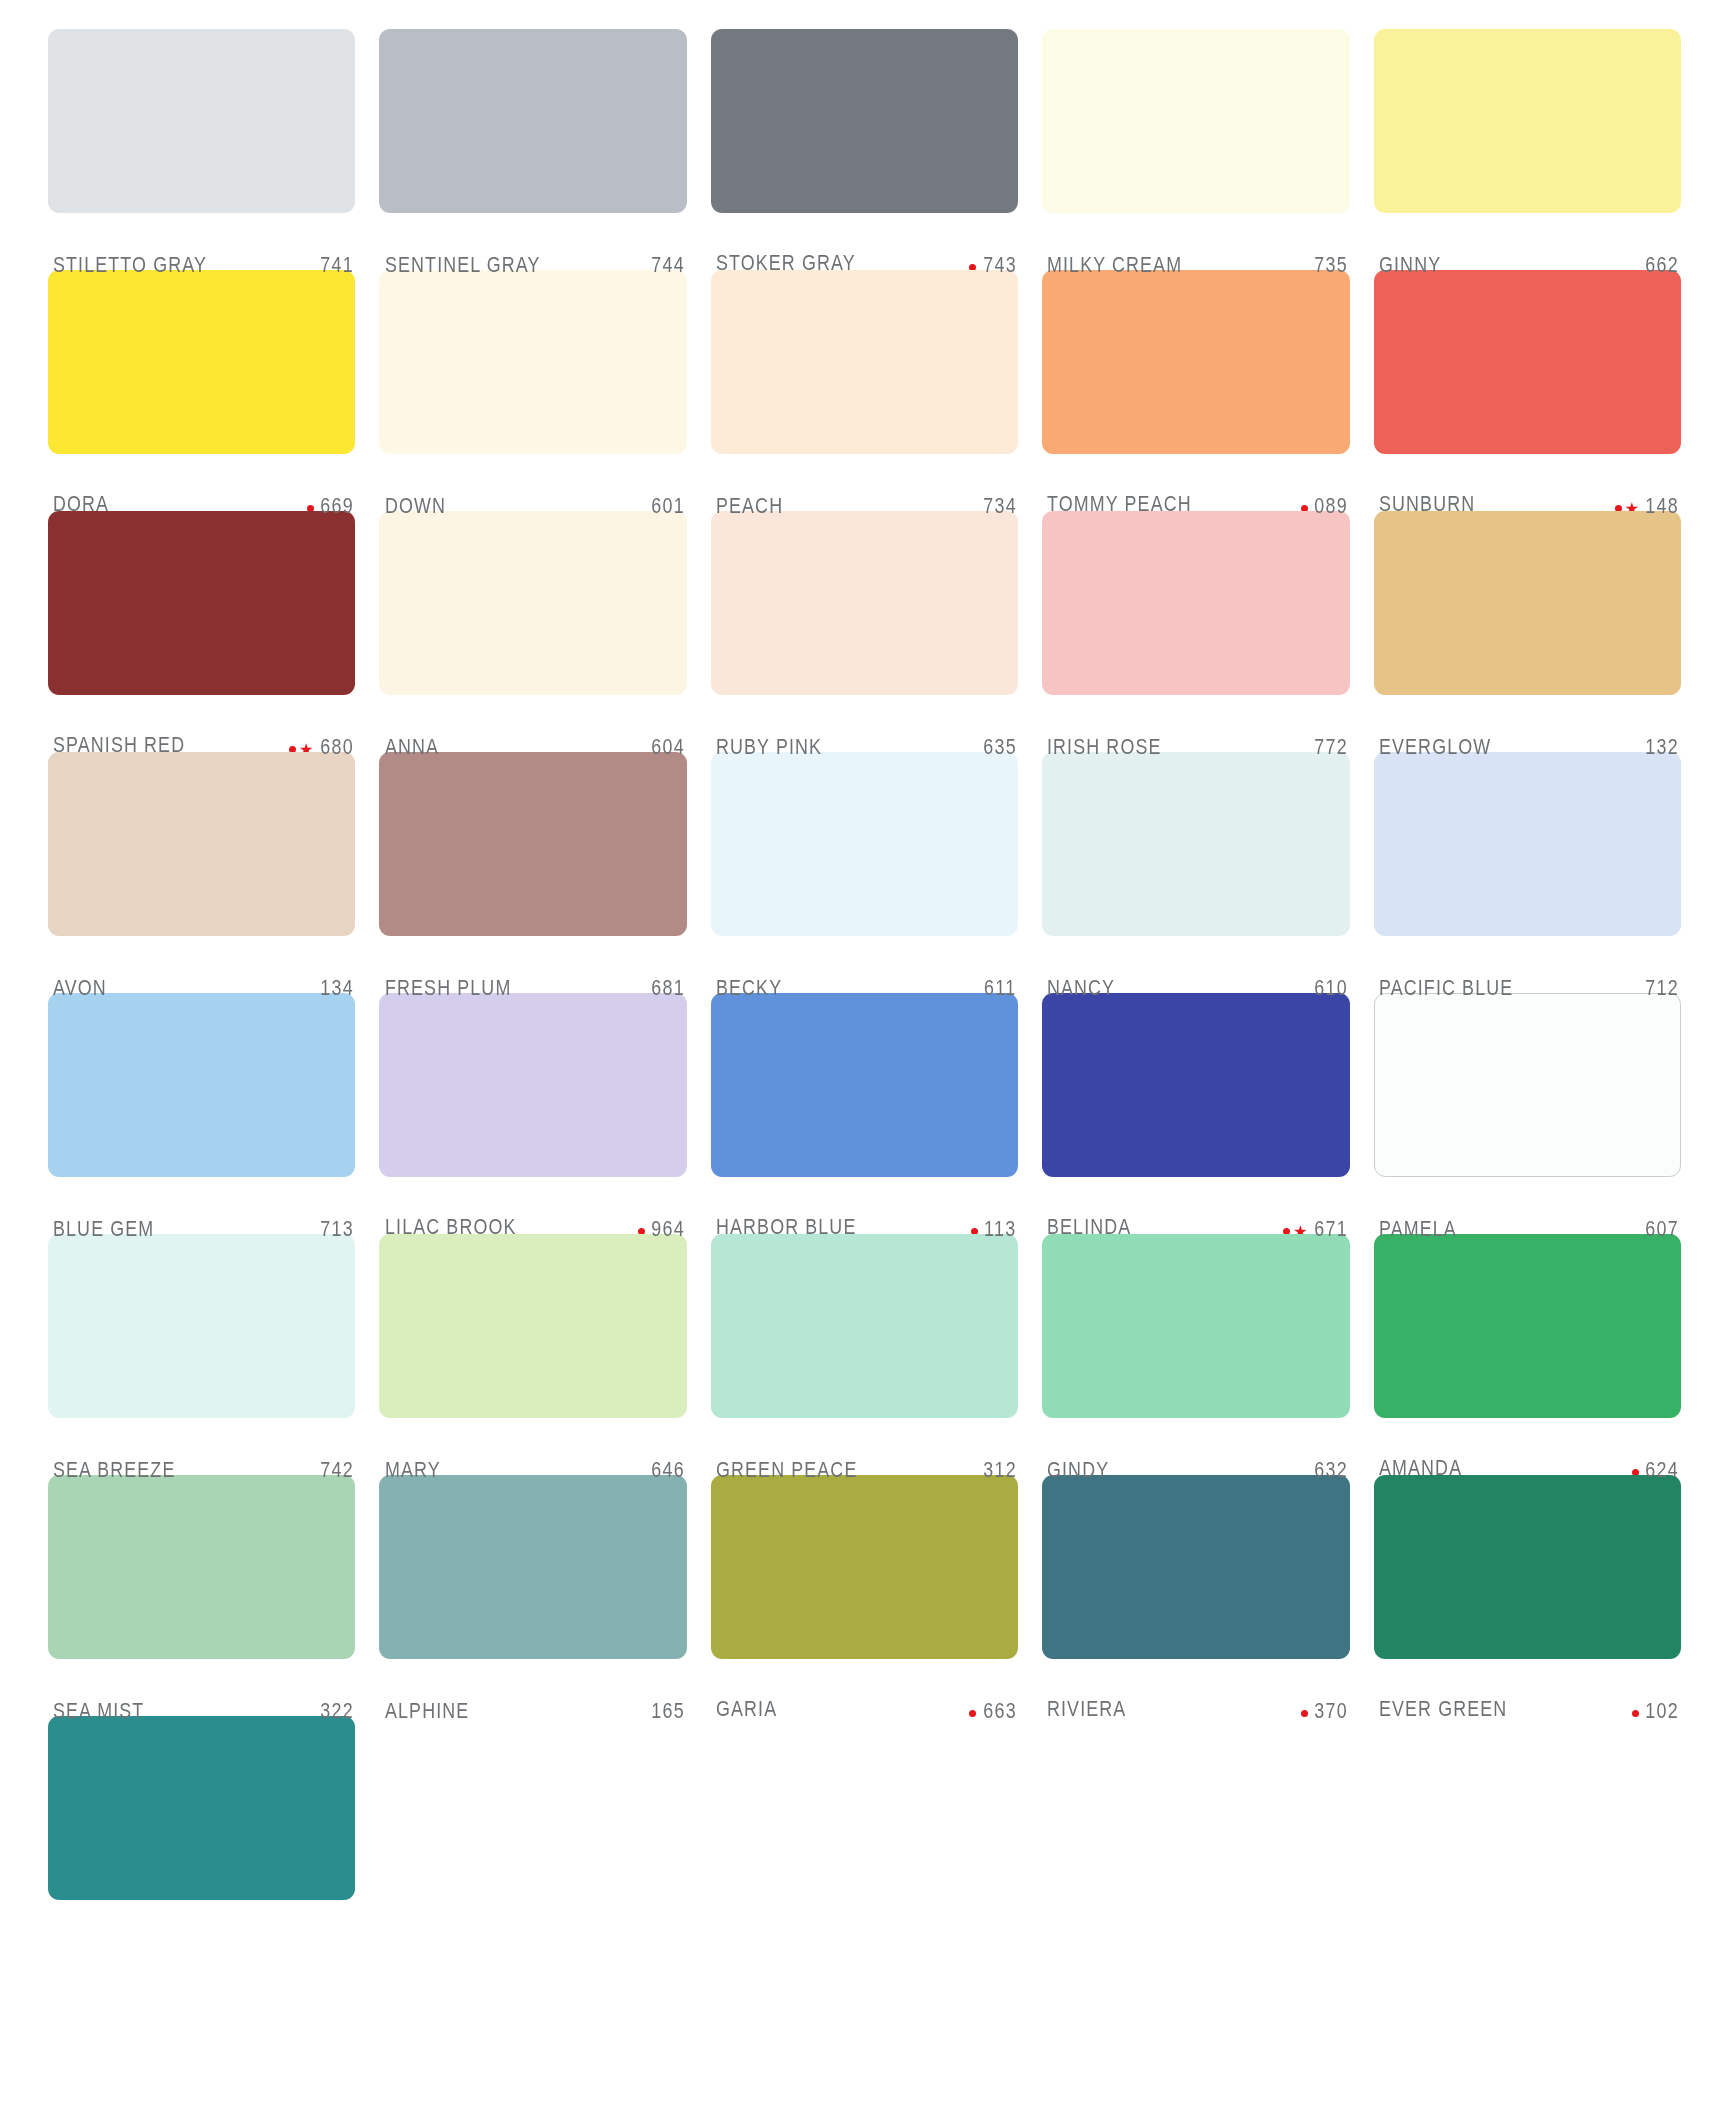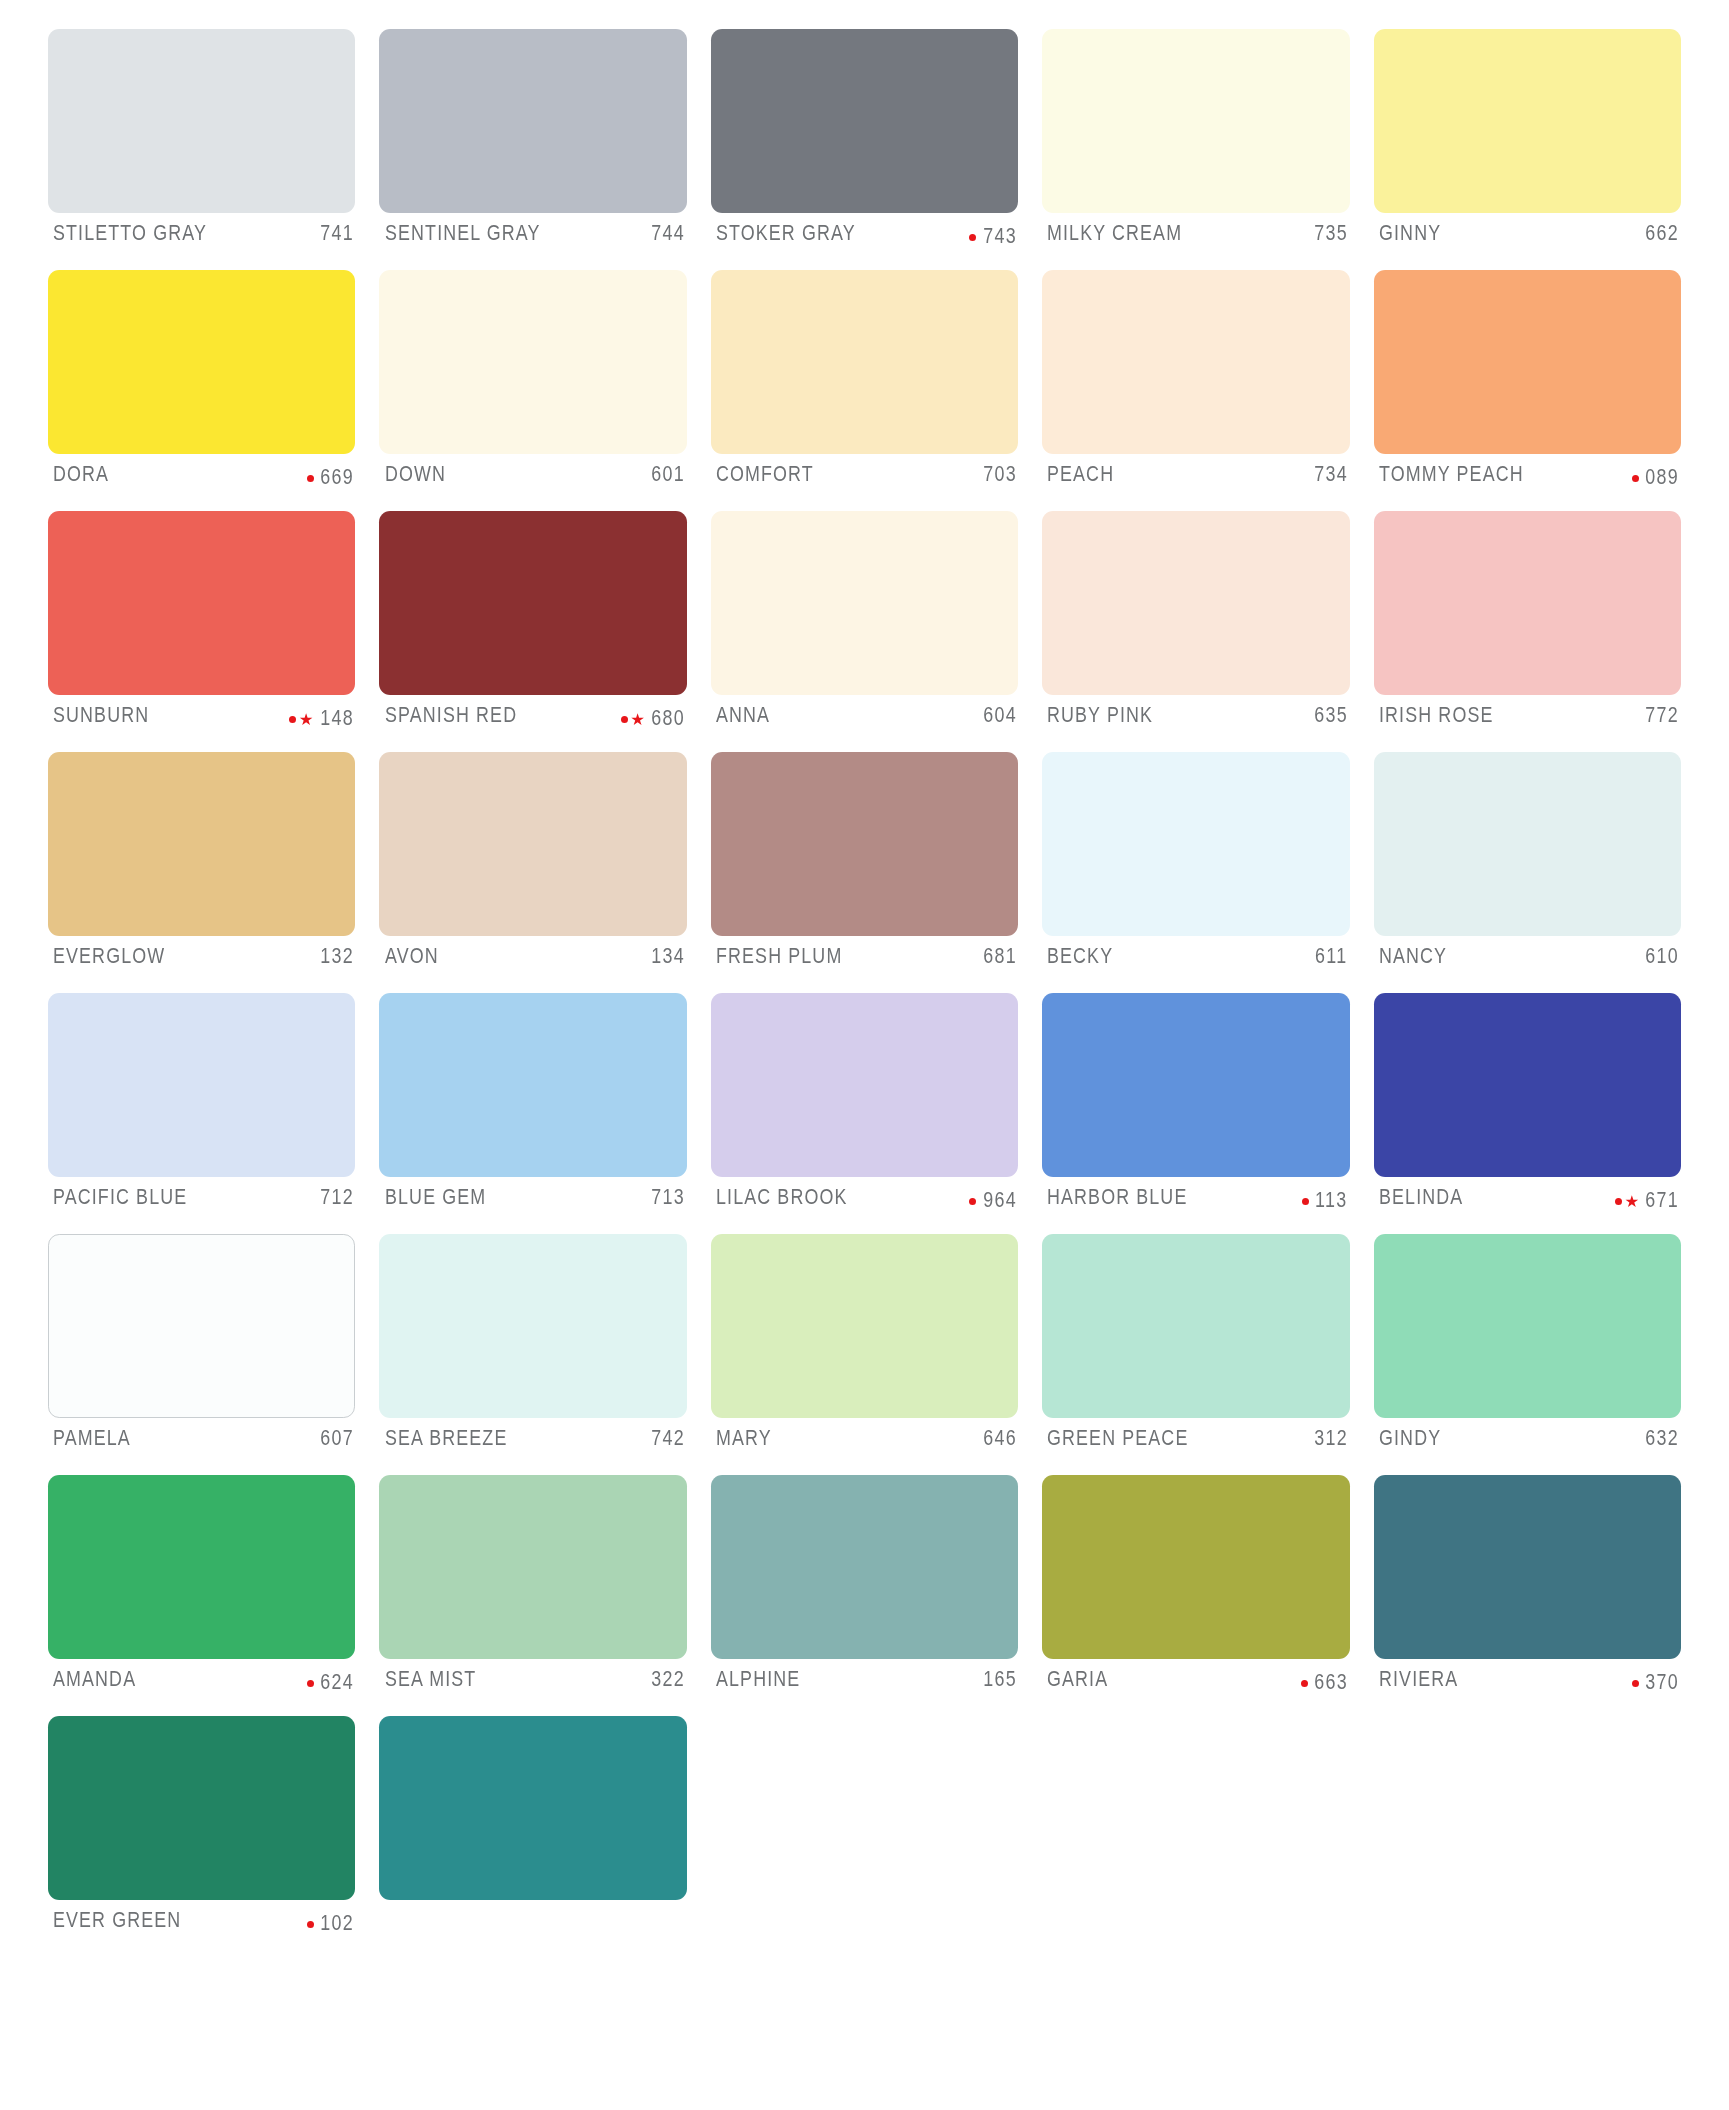--- a/index.html
+++ b/index.html
@@ -56,20 +56,21 @@
     font-weight: 400;
     white-space: nowrap;
     transform: scaleY(1.18) scaleX(0.94);
     transform-origin: left bottom;
   }
   .cright {
     display: flex;
     align-items: center;
     gap: 0px;
     white-space: nowrap;
+    margin-top: 32px;
   }
   .marks {
     display: inline-flex;
     align-items: center;
     gap: 2.6px;
     margin-right: 4.3px;
   }
   .mark-dot {
     display: inline-block;
     width: 7px;
@@ -160,29 +161,20 @@
       <div class="swatch-cell">
         <div class="chip" style="background: rgb(253, 248, 230);"></div>
         <div class="caption">
           <span class="cname">DOWN</span>
           <span class="cright">
             <span class="cnum">601</span>
           </span>
         </div>
       </div>
       <div class="swatch-cell">
-        <div class="chip" style="background: rgb(251, 234, 192);"></div>
-        <div class="caption">
-          <span class="cname">COMFORT</span>
-          <span class="cright">
-            <span class="cnum">703</span>
-          </span>
-        </div>
-      </div>
-      <div class="swatch-cell">
         <div class="chip" style="background: rgb(253, 235, 215);"></div>
         <div class="caption">
           <span class="cname">PEACH</span>
           <span class="cright">
             <span class="cnum">734</span>
           </span>
         </div>
       </div>
       <div class="swatch-cell">
         <div class="chip" style="background: rgb(249, 169, 116);"></div>

